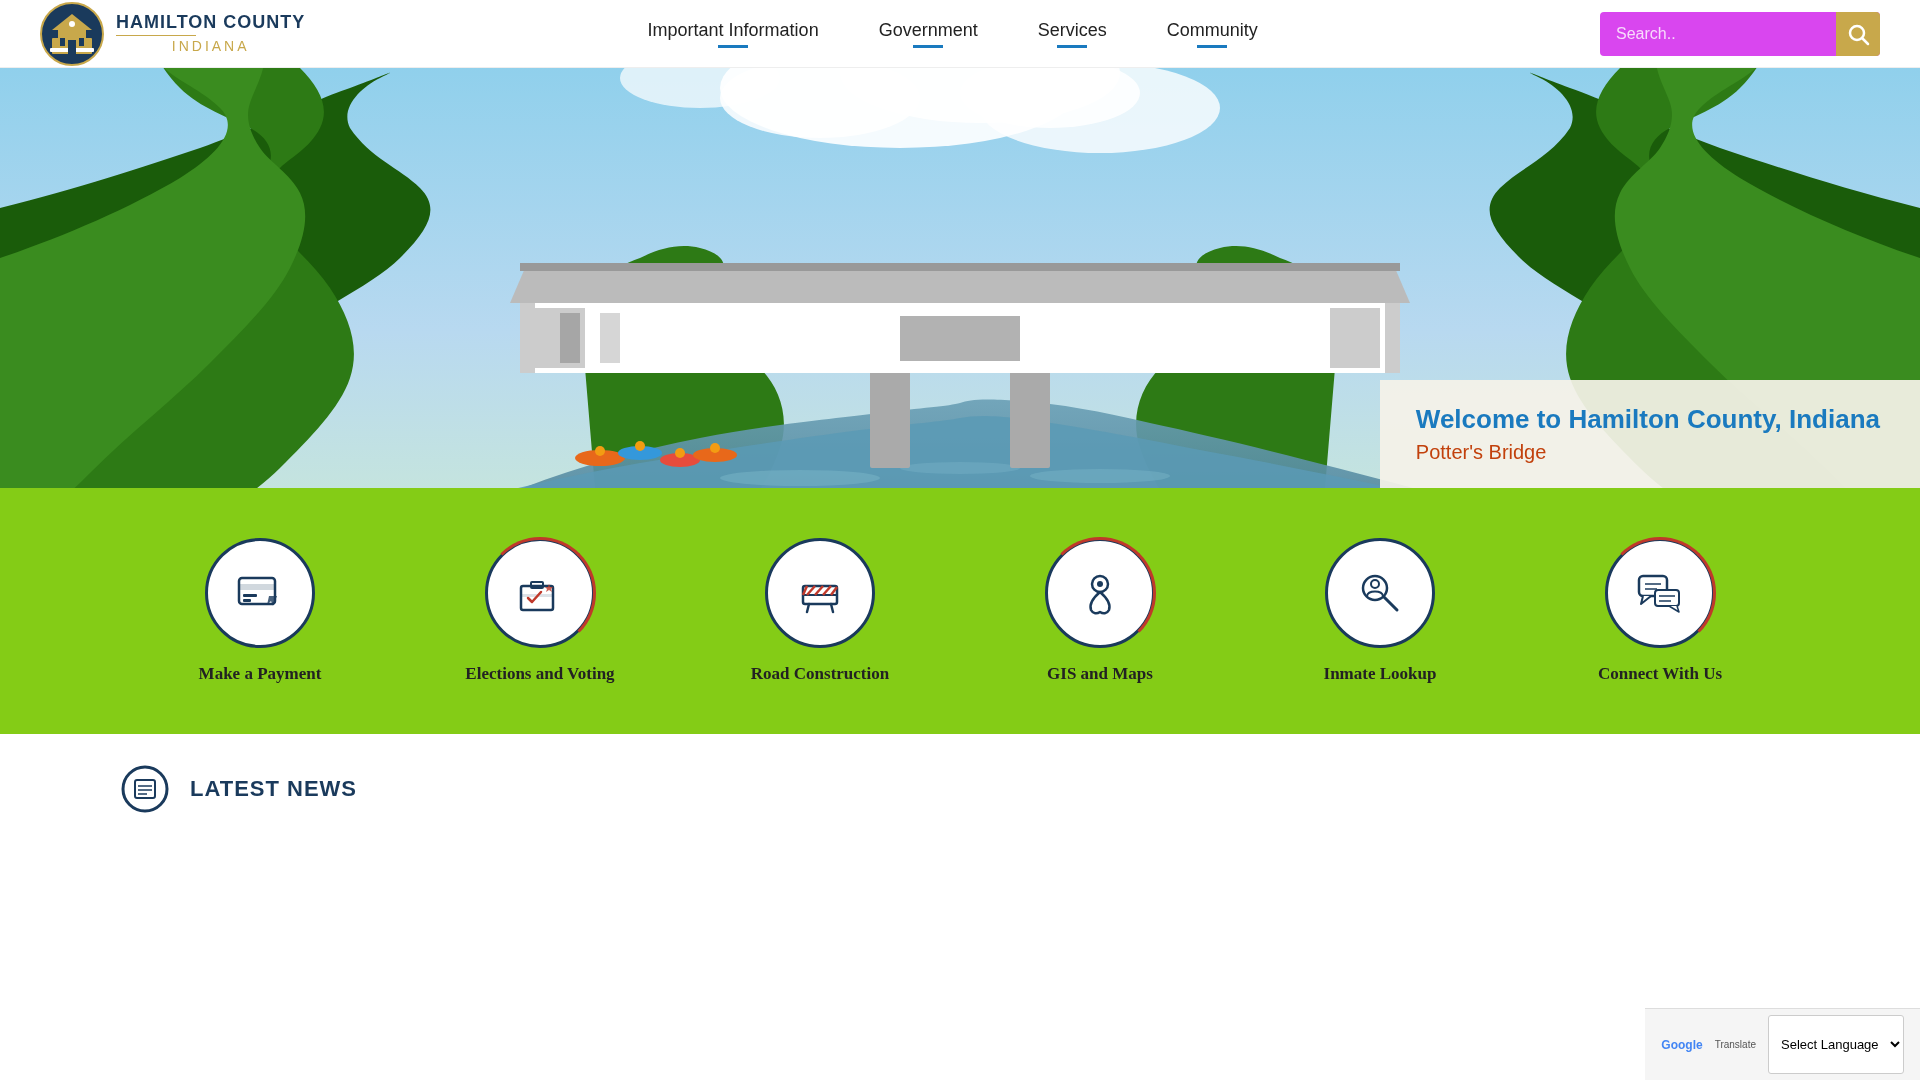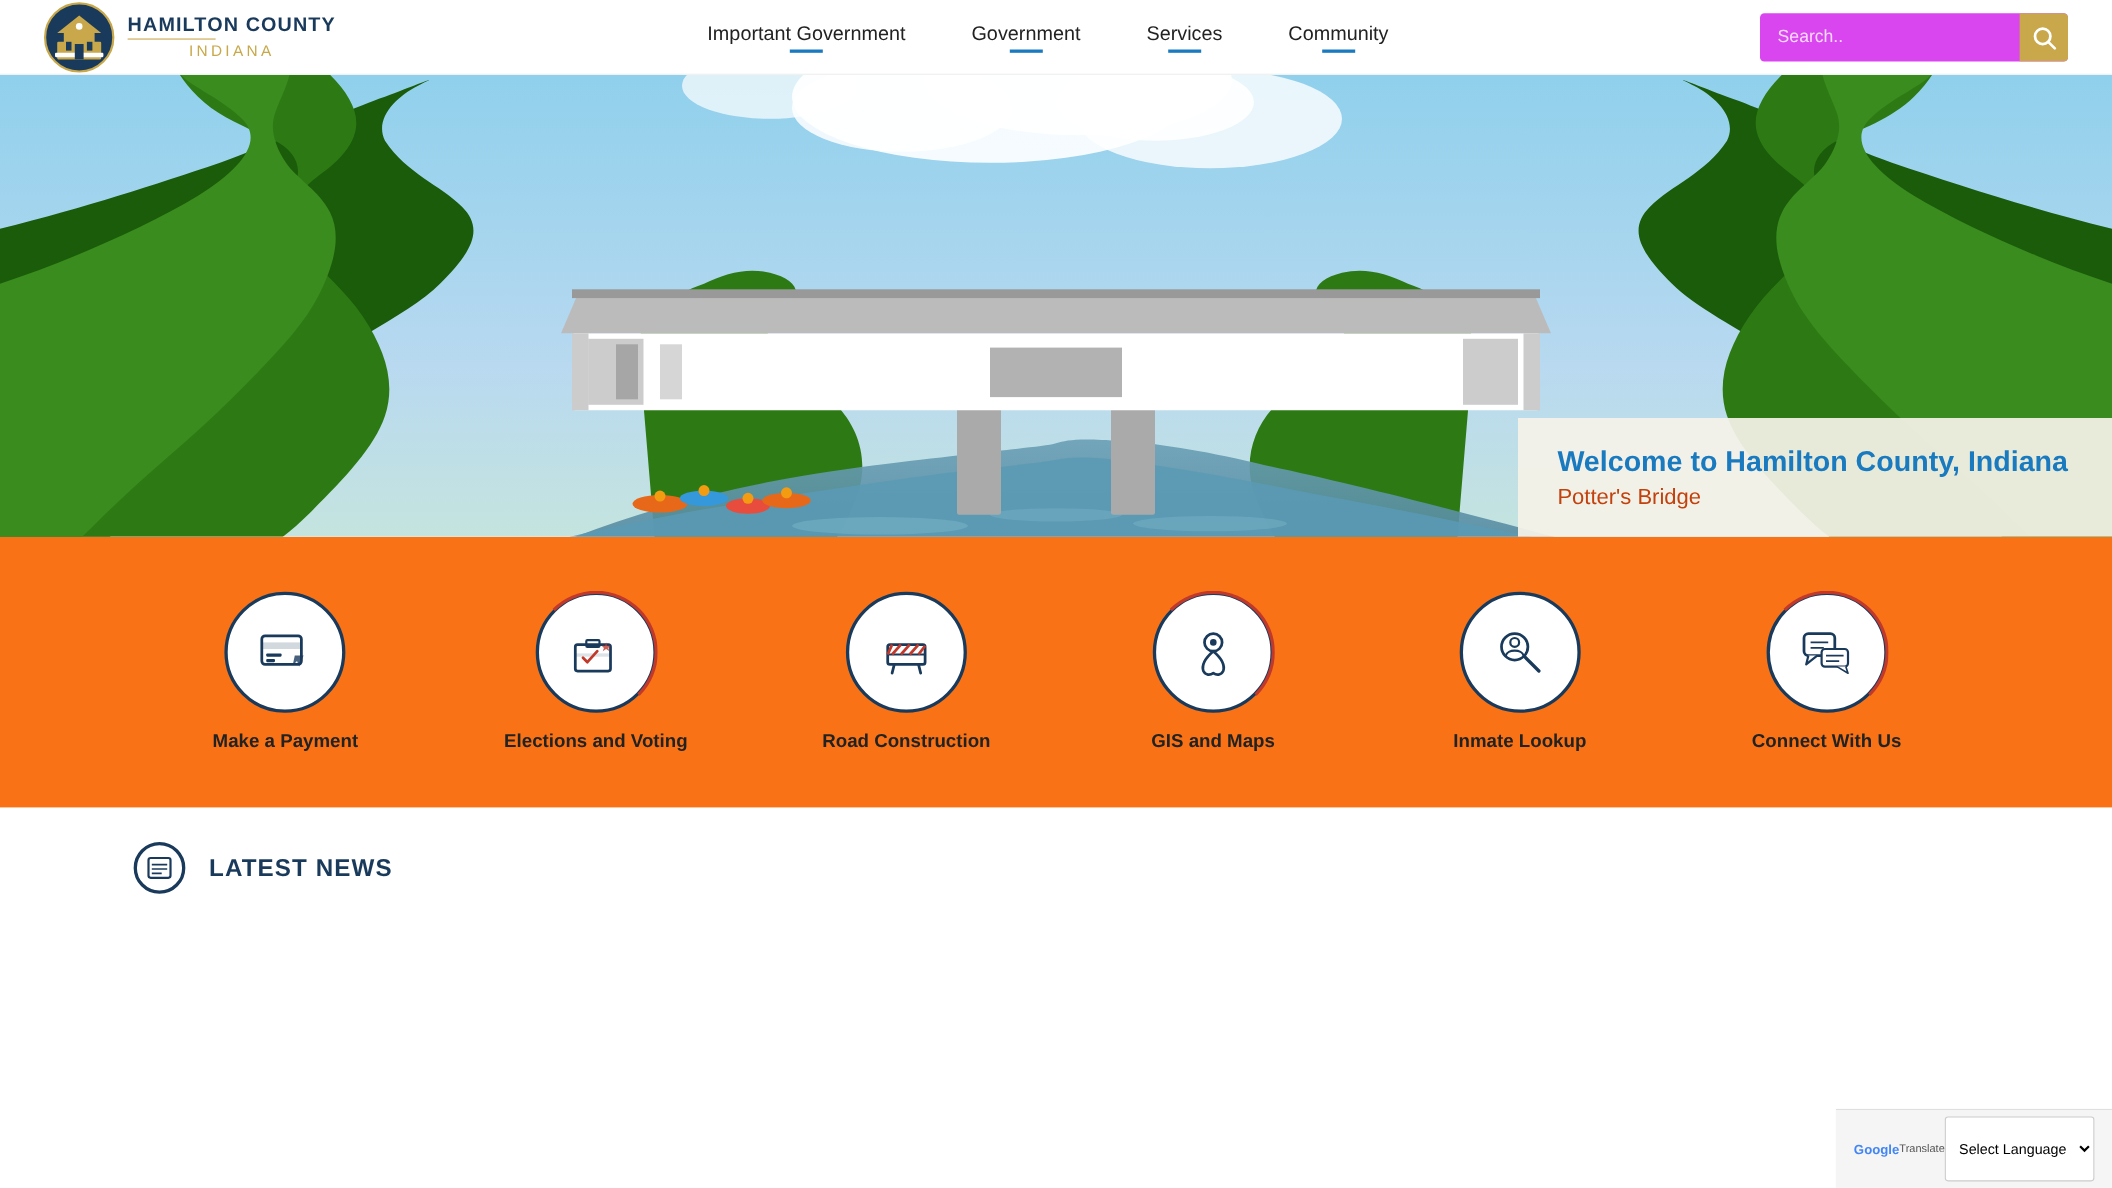--- a/index.html
+++ b/index.html
@@ -156,26 +156,27 @@
       color: #1a7abf;
       margin-bottom: 6px;
     }
     .welcome-subtitle {
       font-size: 20px;
       color: #c2410c;
     }
 
     
     .quick-links {
-      background: #f97316;
+      background: #84cc16;
       padding: 50px 120px;
       display: flex;
       justify-content: space-around;
       align-items: flex-start;
       border-top: none;
+      font-family: Liberation Serif, serif;
     }
     .quick-link-item {
       display: flex;
       flex-direction: column;
       align-items: center;
       gap: 16px;
       cursor: pointer;
       min-width: 160px;
     }
     .quick-link-icon-wrap {
@@ -234,21 +235,21 @@
     
     .translate-bar {
       position: fixed;
       bottom: 0;
       right: 0;
       background: #f5f5f5;
       border-top: 1px solid #ddd;
       padding: 6px 16px;
       display: flex;
       align-items: center;
-      gap: 0;
+      gap: 12px;
       z-index: 100;
       font-size: 13px;
     }
     .translate-select {
       border: 1px solid #ccc;
       border-radius: 3px;
       padding: 20px 8px;
       font-size: 13px;
       cursor: pointer;
       background: #fff;
@@ -282,21 +283,21 @@
       </svg>
     </div>
     <div class="logo-text">
       <span class="logo-name">HAMILTON COUNTY</span>
       <div class="logo-divider"></div>
       <span class="logo-state">INDIANA</span>
     </div>
   </div>
 
   <nav class="nav">
-    <a class="nav-item">Important Government</a>
+    <a class="nav-item">Important Information</a>
     <a class="nav-item">Government</a>
     <a class="nav-item">Services</a>
     <a class="nav-item">Community</a>
   </nav>
 
   <div class="search-area">
     <div class="search-box">
       <input class="search-input" type="text" placeholder="Search.." style="">
       <button class="search-btn">
         <svg viewBox="0 0 24 24">

